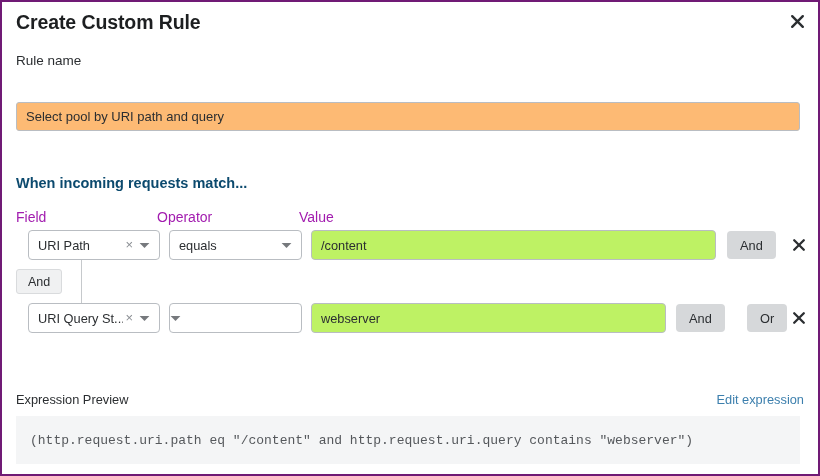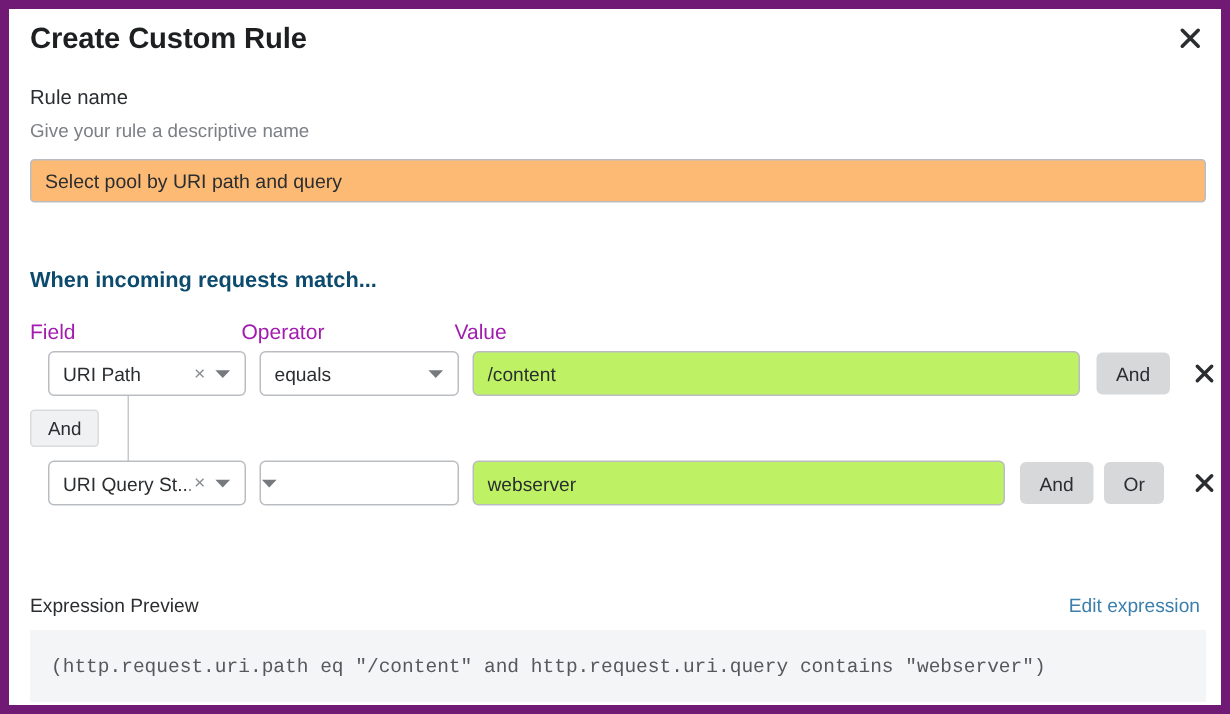--- a/index.html
+++ b/index.html
@@ -10,21 +10,21 @@
   body {
     font-family: "Liberation Sans", sans-serif;
     -webkit-font-smoothing: antialiased;
   }
   .modal {
     position: relative;
     width: 820px;
     height: 476px;
     box-sizing: border-box;
     background: #ffffff;
-    border: 6px solid #701a75;
+    border: 2px solid #701a75;
     overflow: hidden;
   }
 
   
   .modal-title {
     position: absolute;
     left: 14px;
     top: 9px;
     font-size: 19.5px;
     font-weight: bold;
@@ -167,21 +167,21 @@
     border: none;
     border-radius: 4px;
     font-family: "Liberation Sans", sans-serif;
     font-size: 12.8px;
     color: #2b2e31;
     cursor: pointer;
     padding: 0 13px;
   }
   .and1 { left: 713px; top: 1px; }
   .and2 { left: 662px; top: 1px; }
-  .or2  { left: 718px; top: 1px; }
+  .or2  { left: 733px; top: 1px; }
 
   .del-btn {
     position: absolute;
     top: 0px;
     left: 774px;
     width: 22px;
     height: 30px;
     display: flex;
     align-items: center;
     justify-content: center;
@@ -258,21 +258,20 @@
 <div class="modal">
 
   <div class="modal-title">Create Custom Rule</div>
   <button class="close-btn">
     <svg width="15" height="15" viewBox="0 0 15 15" aria-hidden="true">
       <path d="M2.2 2.2 L12.8 12.8 M12.8 2.2 L2.2 12.8" stroke="#2b2e31" stroke-width="2.4" stroke-linecap="round"></path>
     </svg>
   </button>
 
   <div class="rule-name-label">Rule name</div>
-  <div class="rule-name-help">Give your rule a descriptive name</div>
   <input class="rule-name-input" type="text" value="Select pool by URI path and query" style="">
 
   <div class="section-heading">When incoming requests match...</div>
 
   <div class="col-head field">Field</div>
   <div class="col-head operator">Operator</div>
   <div class="col-head value">Value</div>
 
   <div class="connector"></div>
   <div class="and-chip">And</div>

